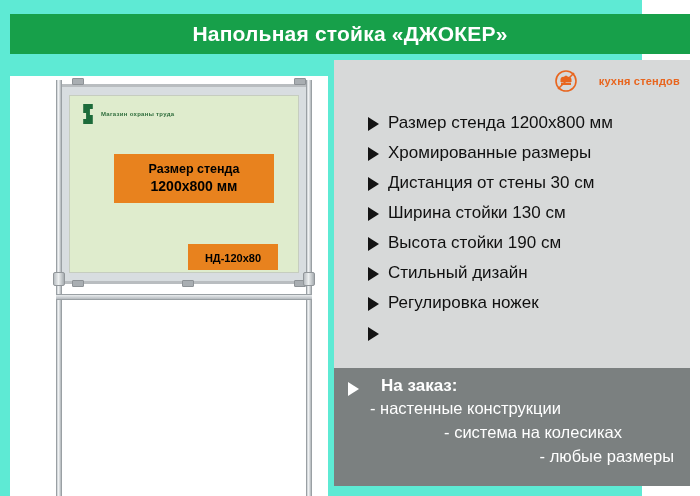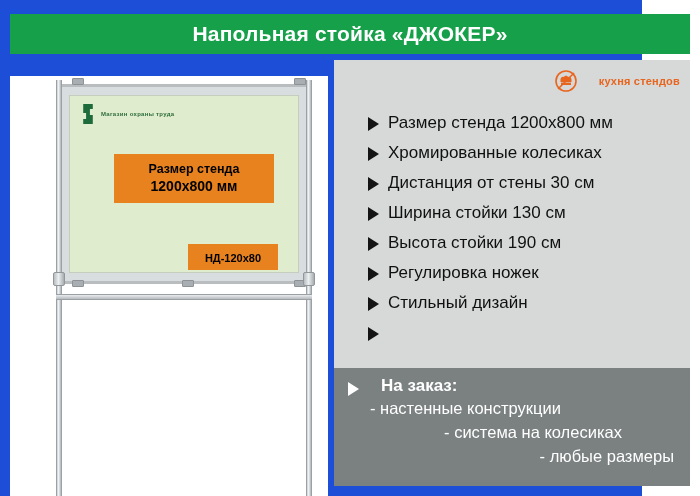--- a/index.html
+++ b/index.html
@@ -10,21 +10,21 @@
     width: 700px;
     height: 496px;
     background: #ffffff;
     font-family: "Liberation Sans", sans-serif;
     overflow: hidden;
   }
   .page {
     position: relative;
     width: 642px;
     height: 496px;
-    background: #1d4ed8;
+    background: #5eead4;
     box-sizing: border-box;
   }
   
   .title-bar {
     position: absolute;
     left: 10px;
     top: 14px;
     width: 680px;
     height: 40px;
     background: #17a04a;
@@ -333,41 +333,41 @@
       <div class="brand-text">кухня стендов</div>
     </div>
 
     <div class="feature-list">
       <div class="feature-item">
         <div class="tri"></div>
         <div class="feature-text">Размер стенда 1200x800 мм</div>
       </div>
       <div class="feature-item">
         <div class="tri"></div>
-        <div class="feature-text">Хромированные колесиках</div>
+        <div class="feature-text">Хромированные размеры</div>
       </div>
       <div class="feature-item">
         <div class="tri"></div>
         <div class="feature-text">Дистанция от стены 30 см</div>
       </div>
       <div class="feature-item">
         <div class="tri"></div>
         <div class="feature-text">Ширина стойки 130 см</div>
       </div>
       <div class="feature-item">
         <div class="tri"></div>
         <div class="feature-text">Высота стойки 190 см</div>
       </div>
       <div class="feature-item">
         <div class="tri"></div>
+        <div class="feature-text">Стильный дизайн</div>
+      </div>
+      <div class="feature-item">
+        <div class="tri"></div>
         <div class="feature-text">Регулировка ножек</div>
-      </div>
-      <div class="feature-item">
-        <div class="tri"></div>
-        <div class="feature-text">Стильный дизайн</div>
       </div>
       <div class="feature-item">
         <div class="tri"></div>
       </div>
     </div>
   </div>
 
   <div class="order-block">
     <div class="order-head">
       <div class="tri"></div>

